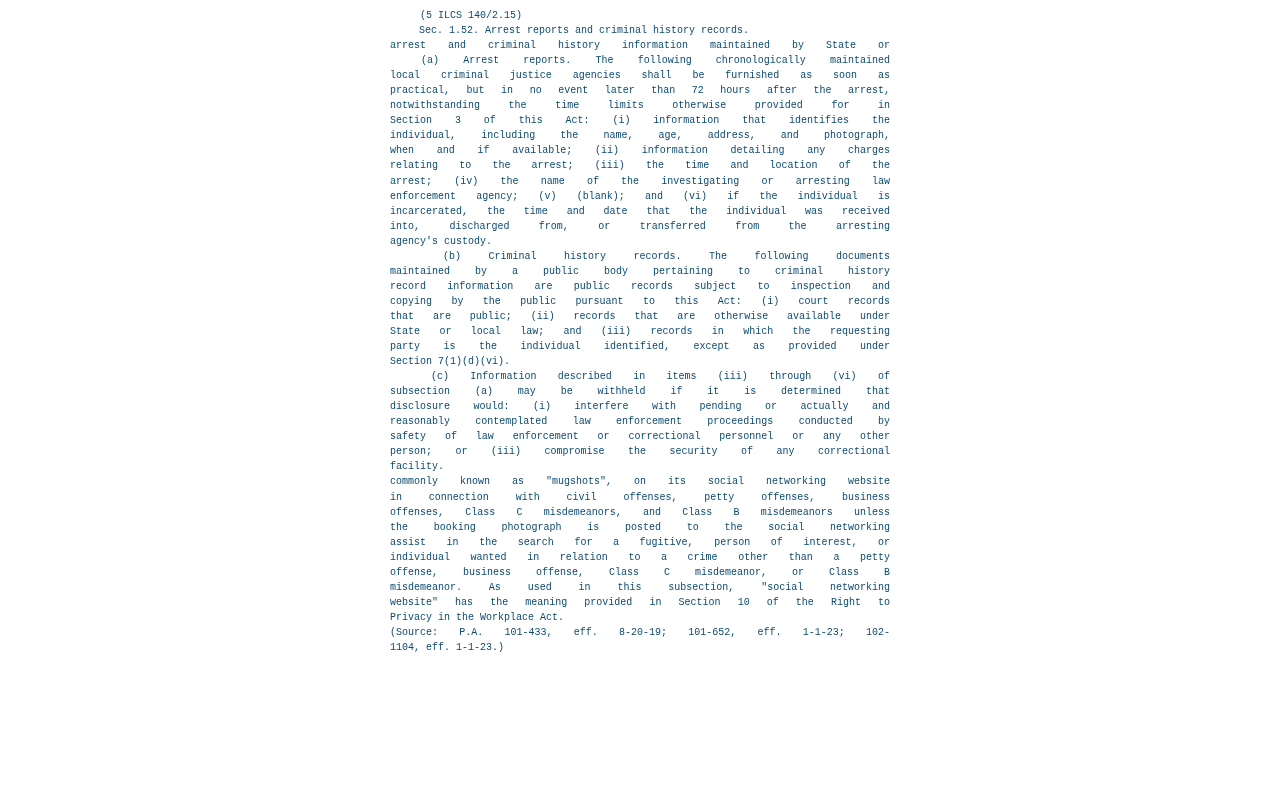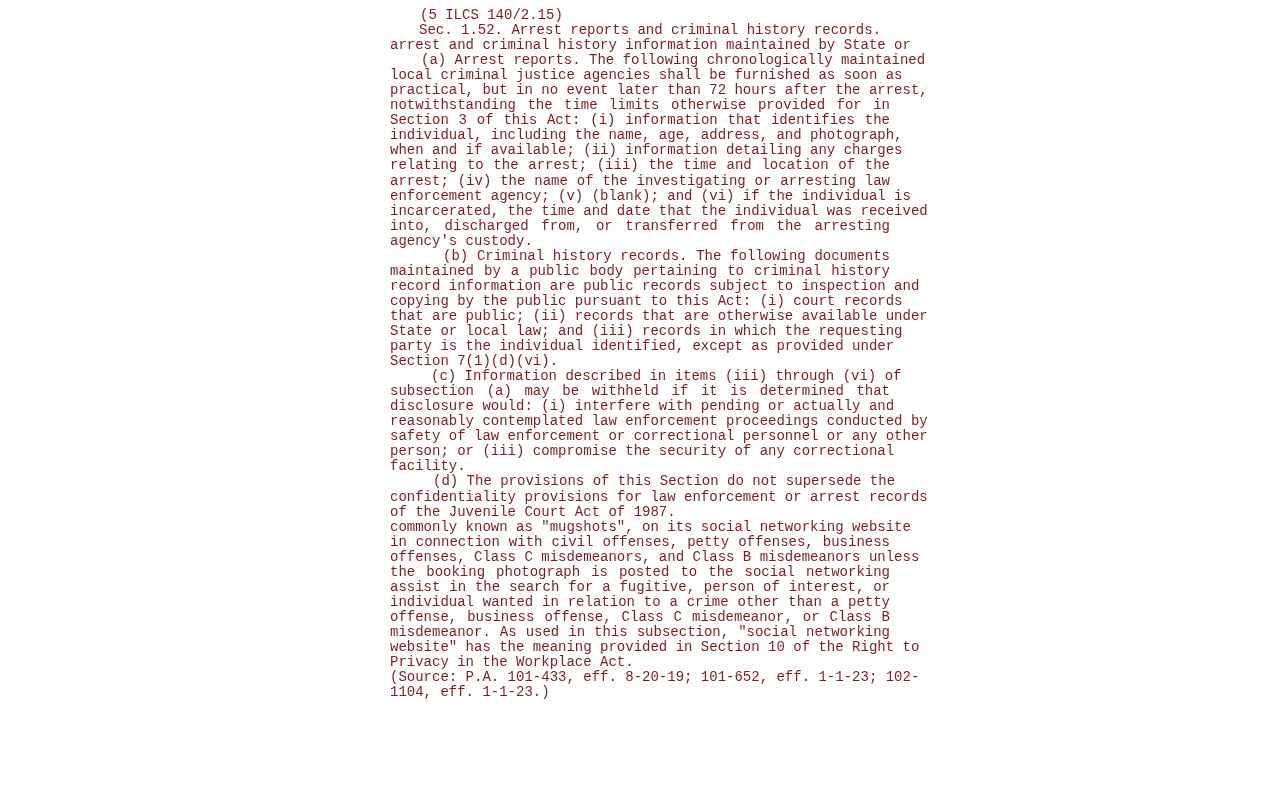--- a/index.html
+++ b/index.html
@@ -9,23 +9,23 @@
       width: 1280px;
       height: 800px;
       overflow: hidden;
     }
     #doc {
       position: absolute;
       left: 390px;
       top: 8px;
       width: 500px;
       font-family: "Liberation Mono", "DejaVu Sans Mono", monospace;
-      font-size: 14px;
+      font-size: 10px;
       line-height: 15.05px;
-      color: #7f1d1d;
+      color: #0c4a6e;
     }
     .ln {
       display: block;
       white-space: nowrap;
       text-align: justify;
       text-align-last: justify;
       height: 15.05px;
       overflow: visible;
     }
     .ln.last {
@@ -80,25 +80,20 @@
   <div class="para">
     <span class="ln ind-c">(c) Information described in items (iii) through (vi) of</span>
     <span class="ln">subsection (a) may be withheld if it is determined that</span>
     <span class="ln">disclosure would: (i) interfere with pending or actually and</span>
     <span class="ln">reasonably contemplated law enforcement proceedings conducted by</span>
     <span class="ln">safety of law enforcement or correctional personnel or any other</span>
     <span class="ln">person; or (iii) compromise the security of any correctional</span>
     <span class="ln last">facility.</span>
   </div>
 
-  <div class="para">
-    <span class="ln ind-d">(d) The provisions of this Section do not supersede the</span>
-    <span class="ln">confidentiality provisions for law enforcement or arrest records</span>
-    <span class="ln last">of the Juvenile Court Act of 1987.</span>
-  </div>
 
   <div class="para">
     <span class="ln">commonly known as "mugshots", on its social networking website</span>
     <span class="ln">in connection with civil offenses, petty offenses, business</span>
     <span class="ln">offenses, Class C misdemeanors, and Class B misdemeanors unless</span>
     <span class="ln">the booking photograph is posted to the social networking</span>
     <span class="ln">assist in the search for a fugitive, person of interest, or</span>
     <span class="ln">individual wanted in relation to a crime other than a petty</span>
     <span class="ln">offense, business offense, Class C misdemeanor, or Class B</span>
     <span class="ln">misdemeanor. As used in this subsection, "social networking</span>

